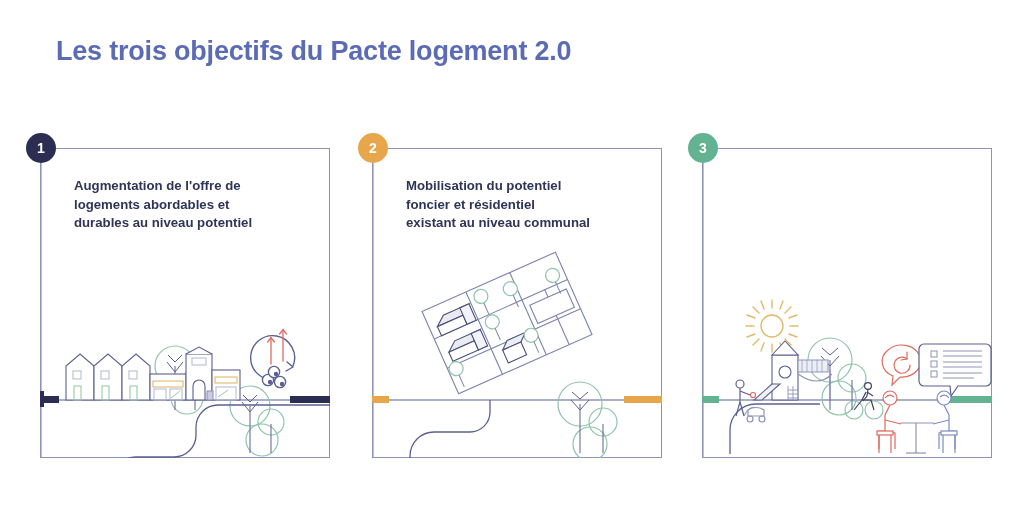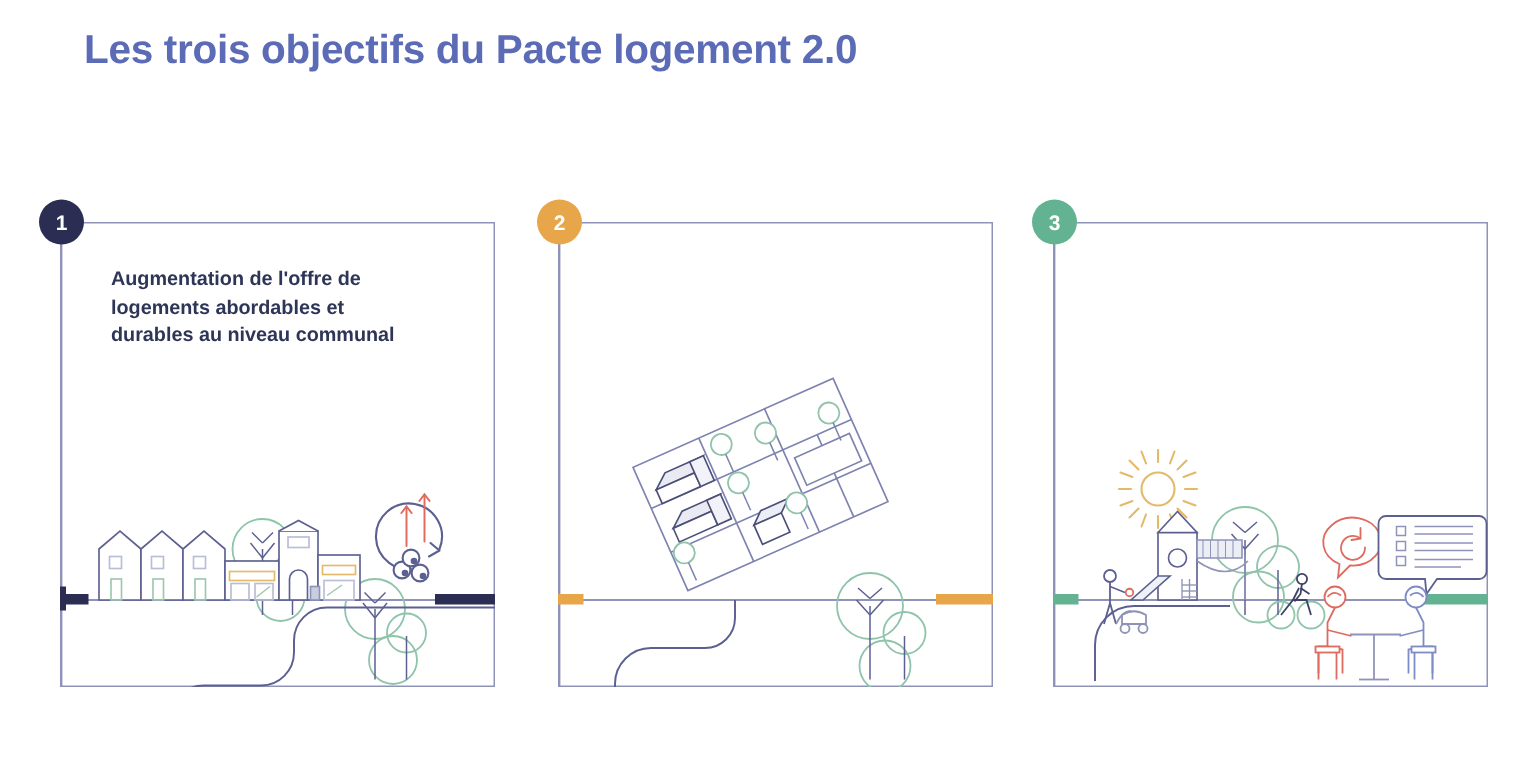--- a/index.html
+++ b/index.html
@@ -14,21 +14,21 @@
     position: relative;
     overflow: hidden;
     font-family: "Liberation Sans", sans-serif;
     -webkit-font-smoothing: antialiased;
   }
 
   
   #page-title {
     position: absolute;
     left: 56px;
-    top: 18px;
+    top: 36px;
     font-size: 27px;
     font-weight: bold;
     color: #5b6bb5;
     letter-spacing: -0.2px;
     white-space: nowrap;
   }
 
   
   .panel {
     position: absolute;
@@ -191,21 +191,21 @@
     </g>
 
     <path d="M290 257 H178 a22 22 0 0 0 -22 22 v8 a22 22 0 0 1 -22 22 H96 a24 24 0 0 0 -24 24 v2" fill="none" stroke="#5c6091" stroke-width="1.3"></path>
   </svg>
 
   <div class="panel-badge" style="background:#2b2e52">
     <span>1</span>
   </div>
   <div class="panel-heading">Augmentation de l'offre de
 logements abordables et
-durables au niveau communal</div>
+durables au niveau potentiel</div>
 </div>
 
 <div class="panel" id="panel-2">
   <div class="panel-frame"></div>
 
   <svg class="panel-art" viewBox="0 0 290 310">
     <line x1="1" y1="4" x2="1" y2="310" stroke="#8f93b8" stroke-width="1.2"></line>
 
     <line x1="0" y1="252" x2="290" y2="252" stroke="#8f93b8" stroke-width="1.3"></line>
     <rect x="-1" y="248" width="18" height="7" fill="#e8a64a"></rect>
@@ -260,20 +260,23 @@
         <line x1="208" y1="251" x2="216" y2="244"></line>
       </g>
     </g>
 
     <path d="M118 252 v12 a20 20 0 0 1 -20 20 H62 a24 24 0 0 0 -24 24 v2" fill="none" stroke="#5c6091" stroke-width="1.3"></path>
   </svg>
 
   <div class="panel-badge" style="background:#e8a64a">
     <span>2</span>
   </div>
+  <div class="panel-heading">Mobilisation du potentiel
+foncier et résidentiel
+existant au niveau communal</div>
 </div>
 
 <div class="panel" id="panel-3">
   <div class="panel-frame"></div>
 
   <svg class="panel-art" viewBox="0 0 290 310">
     <line x1="1" y1="4" x2="1" y2="310" stroke="#8f93b8" stroke-width="1.2"></line>
 
     <line x1="0" y1="252" x2="290" y2="252" stroke="#8f93b8" stroke-width="1.3"></line>
     <rect x="-1" y="248" width="18" height="7" fill="#63b393"></rect>

